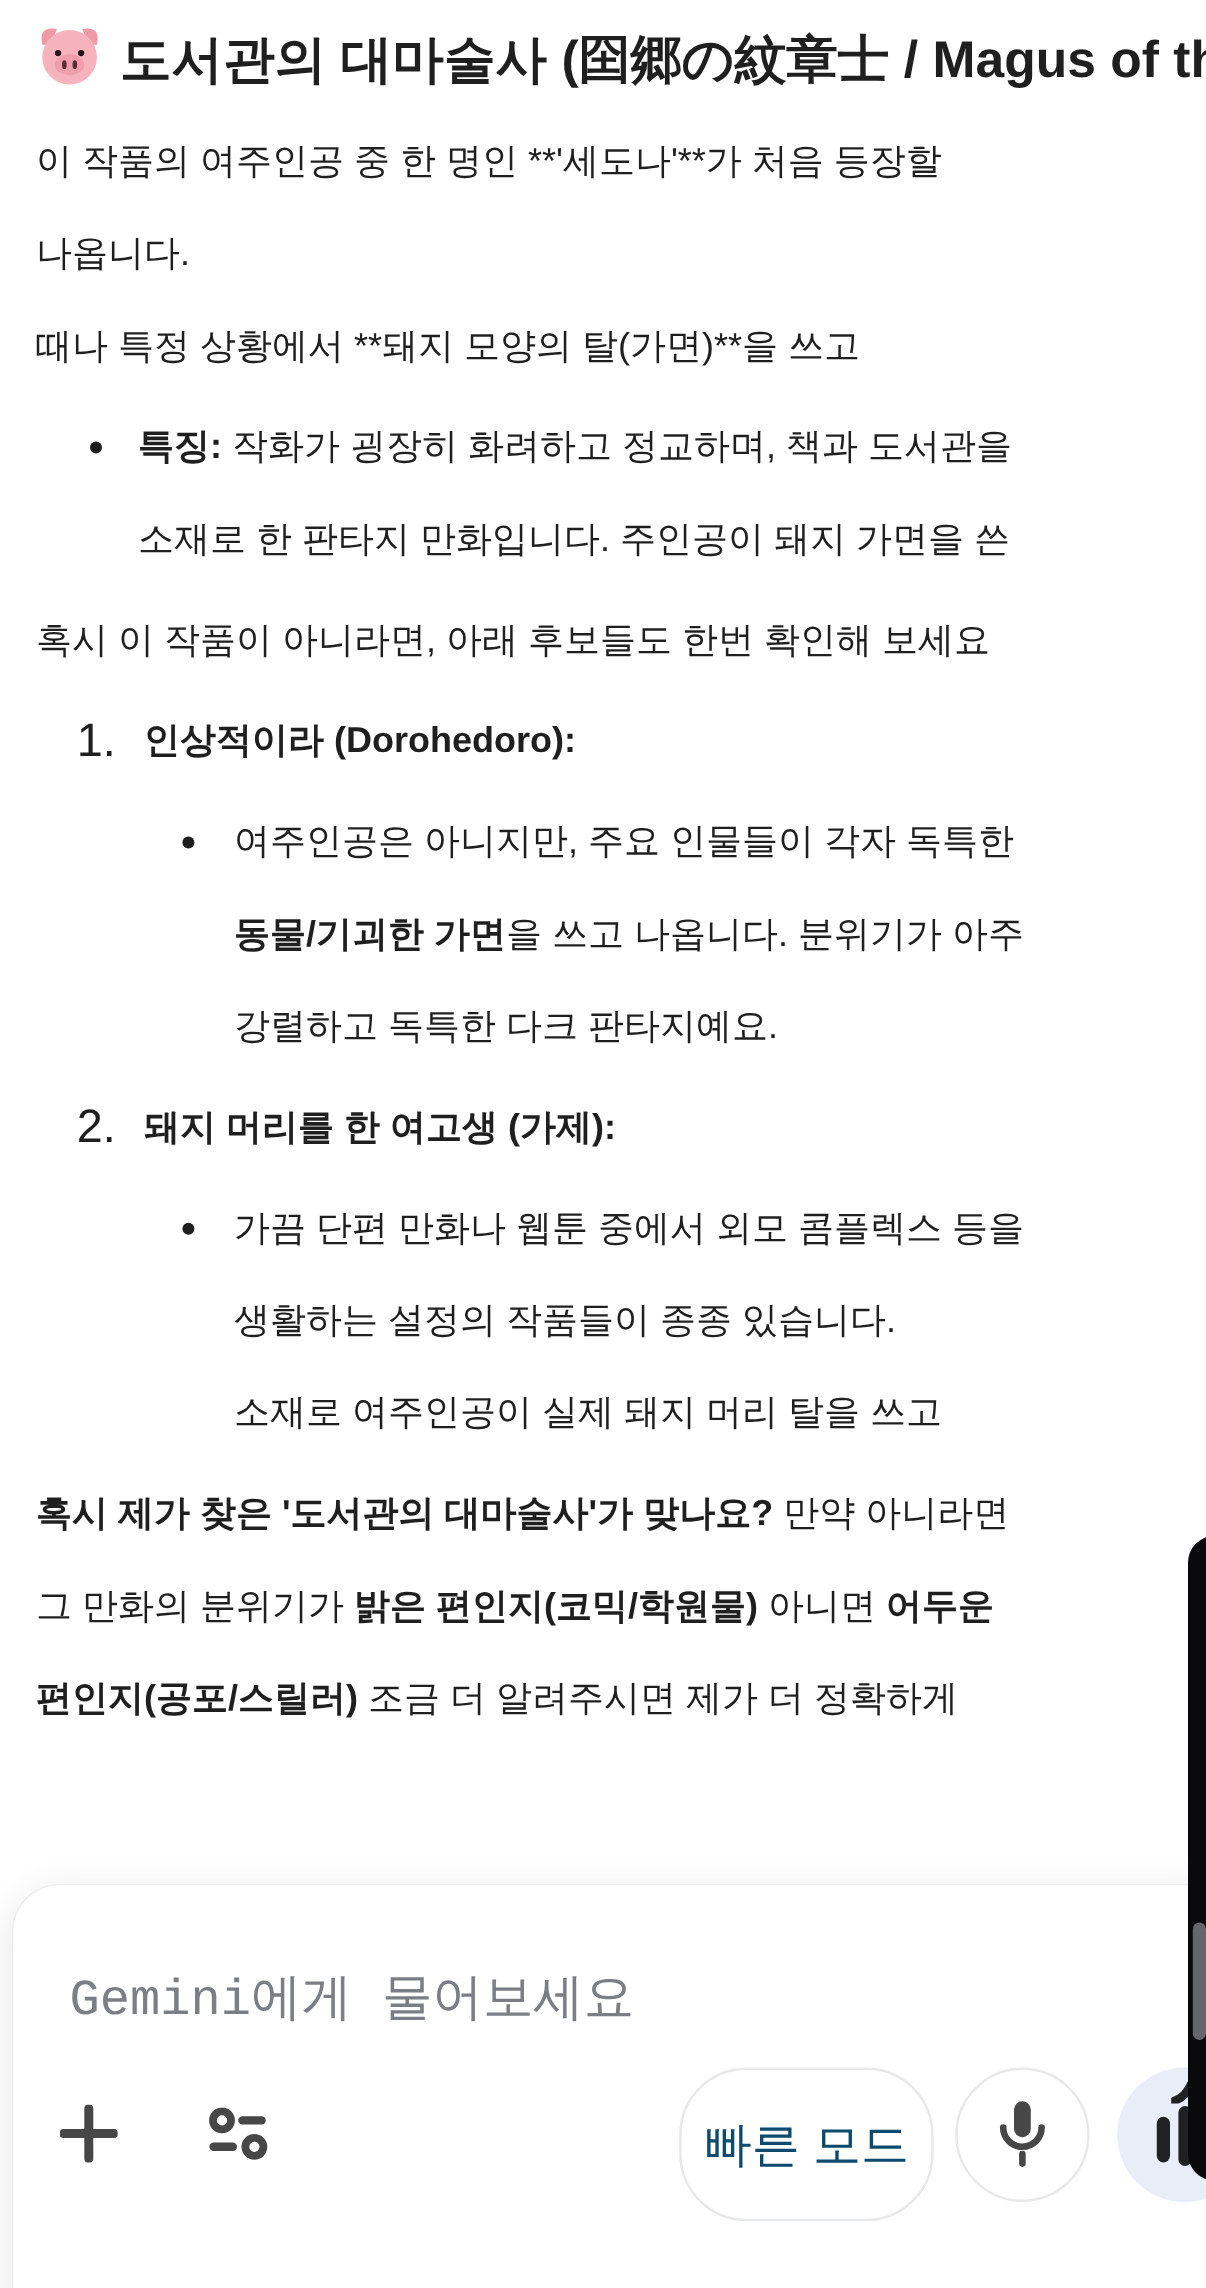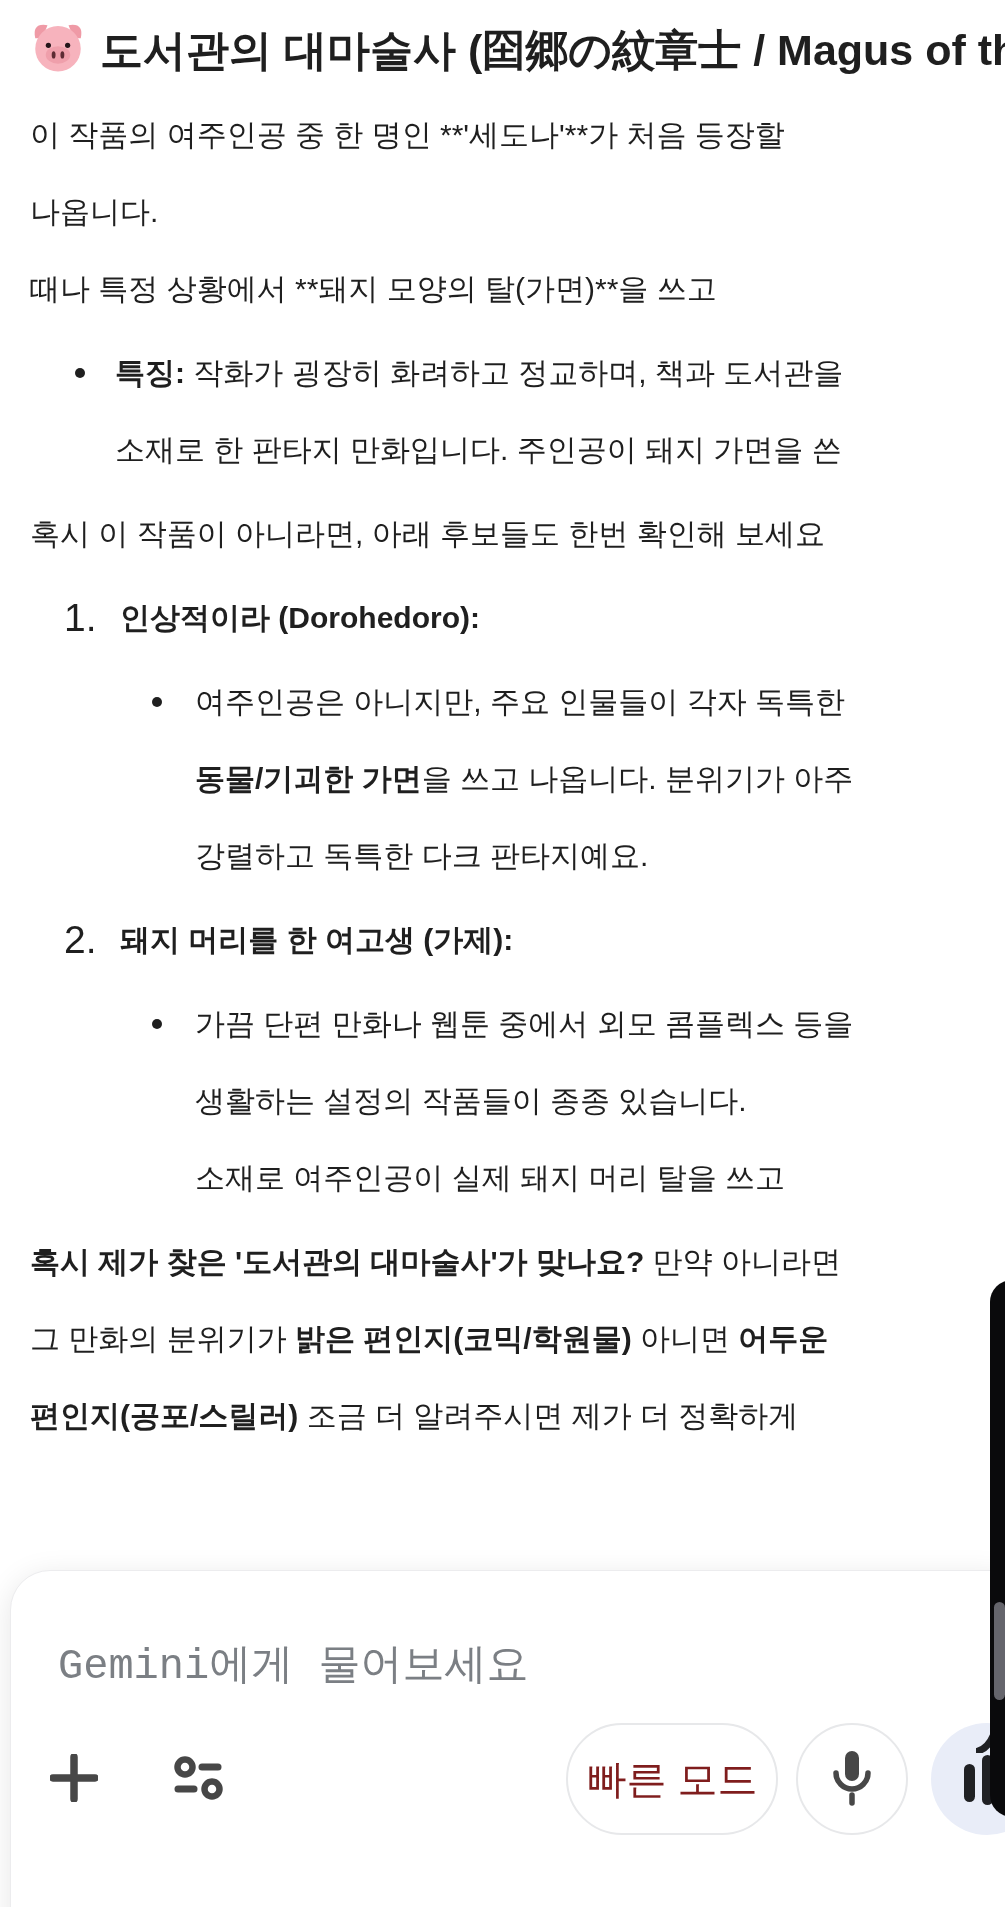--- a/index.html
+++ b/index.html
@@ -48,24 +48,24 @@
     position:absolute;left:45px;top:40px;width:800px;height:62px;
     border:none;outline:none;background:transparent;
     font-family:Liberation Mono, monospace;
     font-size:42px;color:#1f1f1f;margin-top:24px;
   }
   #chat-input::placeholder{color:#7b7f84;opacity:1;}
   .icon-btn{position:absolute;background:transparent;border:none;padding:0;cursor:pointer;}
   #add-btn{left:39px;top:183px;width:48px;height:48px;}
   #tune-btn{left:163px;top:185px;width:50px;height:44px;}
   #fast-mode{
-    position:absolute;left:555px;top:152px;width:212px;height:112px;
+    position:absolute;left:555px;top:152px;width:212px;height:128px;
     border:2px solid #e7e8ea;border-radius:56px;background:#ffffff;
     display:flex;align-items:center;justify-content:center;
-    font-size:40px;color:#7f1d1d;box-sizing:border-box;cursor:pointer;
+    font-size:40px;color:#0c4a6e;box-sizing:border-box;cursor:pointer;
     font-family:"Liberation Sans","DejaVu Sans",sans-serif;
   }
   #mic-btn{
     position:absolute;left:785px;top:152px;width:112px;height:112px;
     border:2px solid #e7e8ea;border-radius:50%;background:#ffffff;
     display:flex;align-items:center;justify-content:center;box-sizing:border-box;cursor:pointer;
   }
   #live-btn{
     position:absolute;left:920px;top:152px;width:112px;height:112px;
     border:none;border-radius:50%;background:#e9edf8;cursor:pointer;

